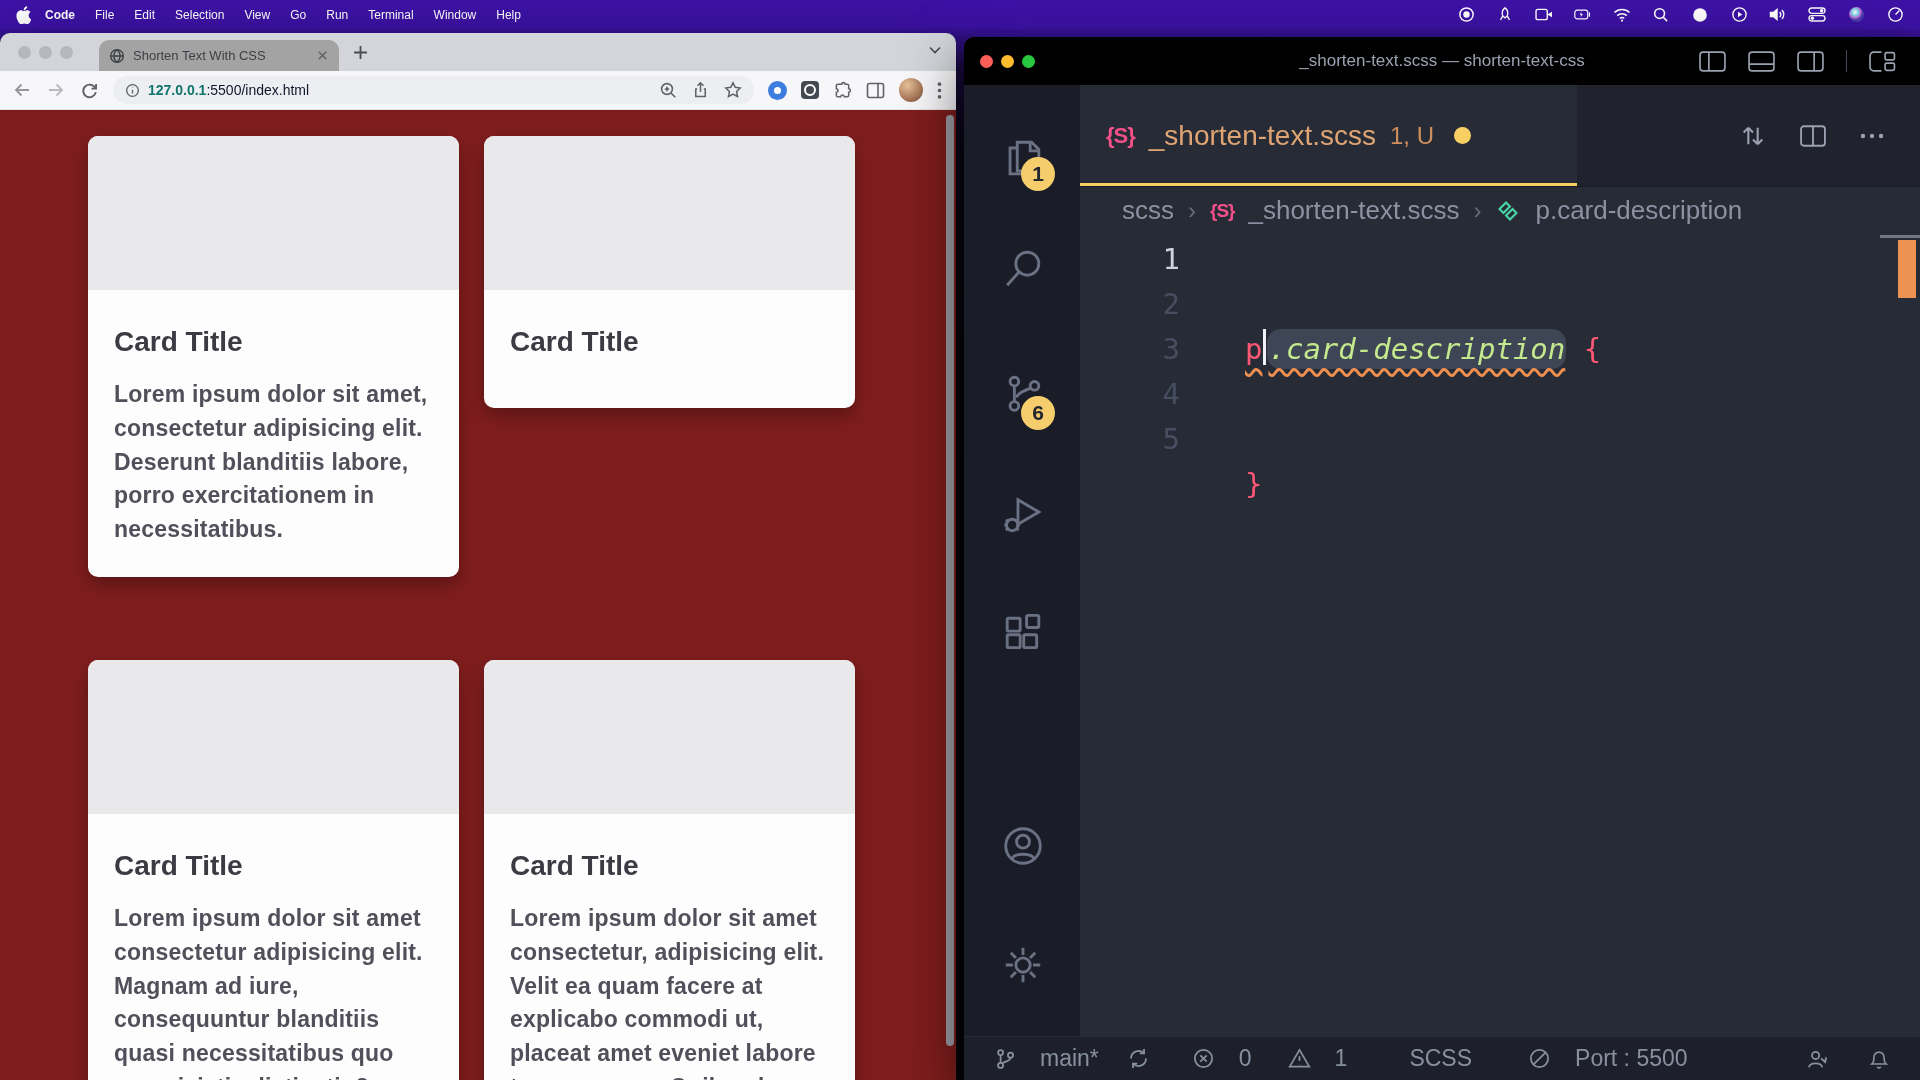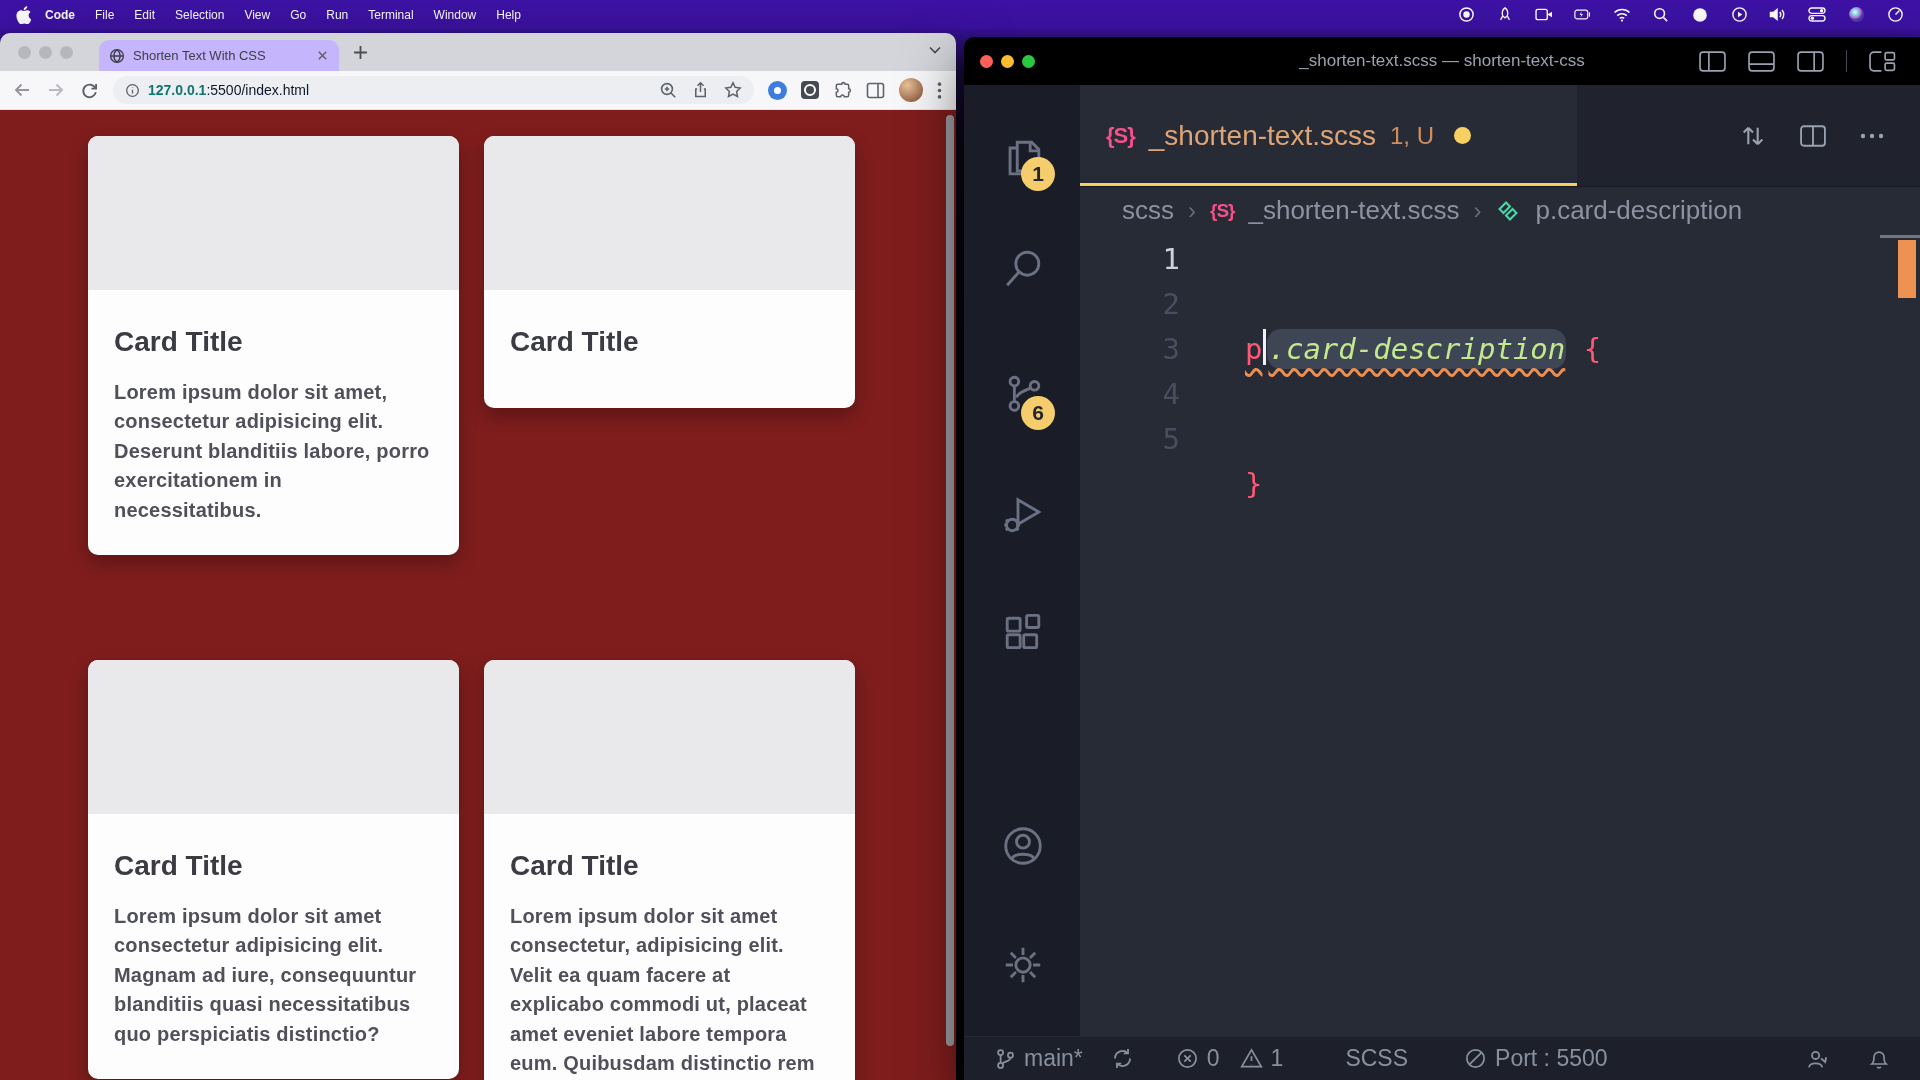--- a/index.html
+++ b/index.html
@@ -14,21 +14,21 @@
   .mb-right{margin-left:auto;display:flex;align-items:center;gap:21px}
   .mb-ic{width:18px;height:18px;display:flex;align-items:center;justify-content:center}
   
   .win{position:absolute;box-shadow:0 22px 60px rgba(0,0,0,.6);overflow:hidden}
   
   #browser{left:0;top:33px;width:956px;height:1047px;border-radius:10px 10px 0 0;background:#2a2f37}
   .tabstrip{height:38px;background:#d4d5da;display:flex;align-items:center;padding:0 18px;position:relative}
   .lights{display:flex;gap:8px;margin-right:26px}
   .light{width:13px;height:13px;border-radius:50%;background:#b6b7bc}
   .light.red-on{background:#ff5f57}.light.yel-on{background:#febc2e}.light.grn-on{background:#28c840}
-  .btab{width:240px;height:31px;margin-top:7px;background:#c4b5fd;border-radius:10px 10px 0 0;display:flex;align-items:center;padding:0 10px;box-sizing:border-box;gap:8px}
+  .btab{width:240px;height:31px;margin-top:7px;background:#a3a3a3;border-radius:10px 10px 0 0;display:flex;align-items:center;padding:0 10px;box-sizing:border-box;gap:8px}
   .btab-title{flex:1;font-size:13px;color:#3c3f45;white-space:nowrap;overflow:hidden}
   .newtab{margin-left:14px;color:#4a4d52}
   .strip-chev{position:absolute;right:14px;top:12px;color:#4a4d52}
   .toolbar{height:38px;background:#f7f7f9;display:flex;align-items:center;padding:0 12px;gap:14px;border-bottom:1px solid #e2e3e7}
   .omnibox{flex:1;height:28px;background:#eceef2;border-radius:14px;display:flex;align-items:center;padding:0 6px 0 12px;gap:8px;min-width:0}
   .url{font-size:14px;white-space:nowrap;overflow:hidden}
   .url b{color:#0f766e;font-weight:bold}
   .url span{color:#0f172a}
   .omni-right{margin-left:auto;display:flex;align-items:center;gap:15px;padding-right:6px}
   .ext-row{display:flex;align-items:center;gap:14px;padding-right:2px}
@@ -36,21 +36,21 @@
   .ext-blue i{width:7px;height:7px;border-radius:50%;background:#fff}
   .ext-dark{width:18px;height:18px;border-radius:4px;background:#454a52;display:flex;align-items:center;justify-content:center}
   .ext-dark i{width:8px;height:8px;border-radius:50%;border:2px solid #fff}
   .avatar{width:24px;height:24px;border-radius:50%;background:radial-gradient(circle at 35% 30%,#e8c39a,#a9795a 60%,#6f4a35)}
   .page{position:relative;height:calc(100% - 77px);background:#7f1d1d;overflow:hidden}
   .pg-scroll{position:absolute;top:5px;right:2px;width:8px;height:96%;border-radius:4px;background:#9d9ea4}
   .card{position:absolute;width:371px;background:#fdfdfe;border-radius:10px;box-shadow:0 8px 18px rgba(0,0,0,.28);overflow:hidden}
   .card-img{height:154px;background:#e9e9ec}
   .card-body{padding:24px 26px 30px}
   .card-title{font-size:28px;font-weight:bold;color:#3b3b44;margin:12px 0 20px}
-  .card-text{font-size:20px;line-height:1.47;font-weight:600;color:#50505a;letter-spacing:.2px}
+  .card-text{font-size:23px;line-height:1.47;font-weight:600;color:#50505a;letter-spacing:.2px}
   
   #vscode{left:964px;top:37px;width:956px;height:1043px;border-radius:10px 0 0 0;background:#262b36;display:flex;flex-direction:column}
   .titlebar{height:48px;background:#000000;position:relative;flex:0 0 auto}
   .titlebar .lights{position:absolute;left:16px;top:18px}
   .win-title{position:absolute;inset:0;display:flex;align-items:center;justify-content:center;color:#9aa1b0;font-size:17px}
   .tb-icons{position:absolute;right:24px;top:0;height:100%;display:flex;align-items:center;gap:22px;color:#9aa1b0}
   .tb-sep{width:1px;height:22px;background:#444a58}
   .vsbody{flex:1;display:flex;min-height:0}
   .activitybar{width:116px;background:#1a1d27;position:relative;flex:0 0 auto}
   .act-ic{position:absolute;left:36px;width:46px;height:46px;color:#6a7183}
@@ -74,21 +74,21 @@
   .codelines{position:absolute;left:165px;top:3px;line-height:45px;white-space:pre}
   .cline{height:45px}
   .tok-tag{color:#ff5874}
   .tok-brace{color:#ff5874}
   .tok-cls{color:#c3e88d;font-style:italic;background:rgba(125,136,160,.28);border-radius:14px;padding:3px 1px}
   .squig{text-decoration:underline wavy #ef8f4f;text-decoration-thickness:3px;text-underline-offset:9px;text-decoration-skip-ink:none}
   .cursor{display:inline-block;width:3px;height:36px;background:#eef1f8;vertical-align:-6px;margin:0 1px}
   .ovr-line{position:absolute;top:150px;right:0;width:40px;height:3px;background:rgba(175,180,190,.55)}
   .ovr-warn{position:absolute;top:155px;right:4px;width:18px;height:58px;background:#ee9254}
   .statusbar{height:43px;background:#1d202b;border-top:1px solid #272b36;display:flex;align-items:center;padding:0 30px 0 30px;color:#8890a0;font-size:23px;flex:0 0 auto}
-  .sb-group{display:flex;align-items:center;gap:8px;white-space:nowrap}
+  .sb-group{display:flex;align-items:center;gap:24px;white-space:nowrap}
   .sb-ic{display:flex}
 </style>
 </head>
 <body>
 
 <div id="stage">
 
   <div class="menubar">
     <span class="apple">
       <svg width="15" height="18" viewBox="0 0 17 20">

